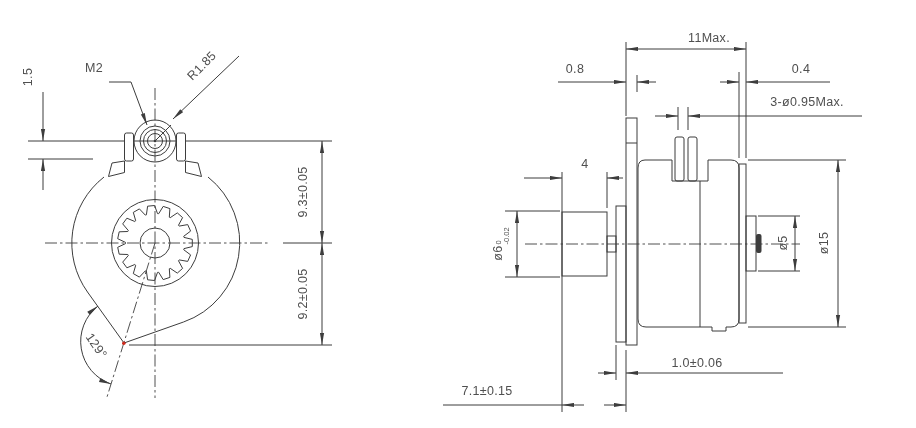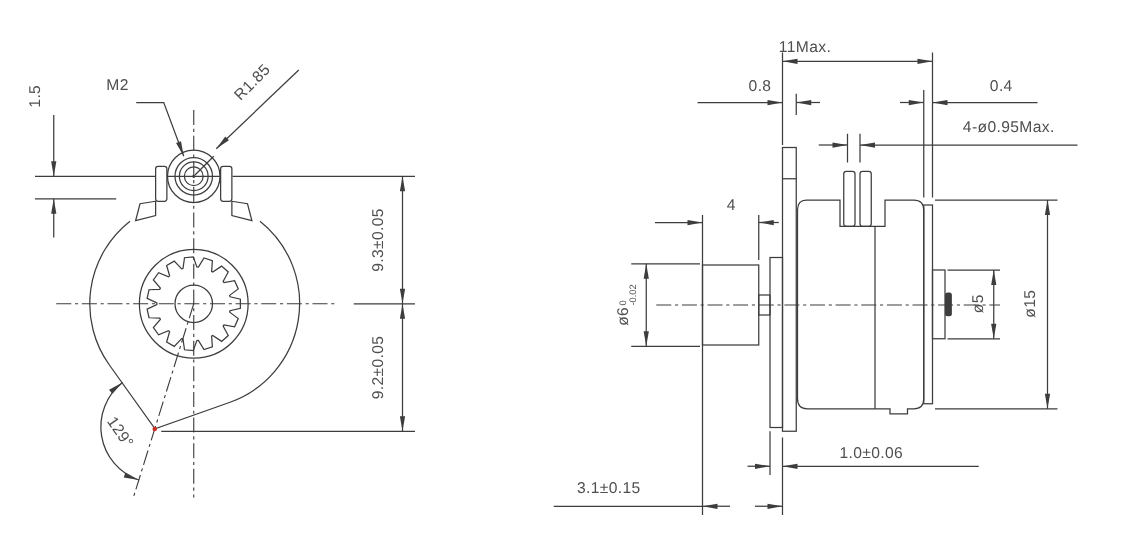--- a/index.html
+++ b/index.html
@@ -151,28 +151,28 @@
   </g>
 </svg>
 
 <span class="lbl" style="left:94px;top:68px">M2</span>
 <span class="lbl r45" style="left:202px;top:66px">R1.85</span>
 <span class="lbl r90" style="left:28px;top:77px">1.5</span>
 <span class="lbl r90" style="left:303px;top:192px">9.3±0.05</span>
 <span class="lbl r90" style="left:303px;top:294px">9.2±0.05</span>
 <span class="lbl r55" style="left:96px;top:346px">129°</span>
 
-<span class="lbl" style="left:644px;top:38px">11Max.</span>
-<span class="lbl" style="left:608px;top:69px">0.8</span>
+<span class="lbl" style="left:709px;top:38px">11Max.</span>
+<span class="lbl" style="left:575px;top:69px">0.8</span>
 <span class="lbl" style="left:801px;top:69px">0.4</span>
-<span class="lbl" style="left:807px;top:102px">4-ø0.95Max.</span>
+<span class="lbl" style="left:807px;top:102px">3-ø0.95Max.</span>
 <span class="lbl" style="left:585px;top:164px">4</span>
 <span class="lbl r90" style="left:501px;top:244px"><span>ø6</span><span class="tol">
         <i>0</i>
         <i>-0.02</i>
       </span></span>
 <span class="lbl r90" style="left:783px;top:243px">ø5</span>
 <span class="lbl r90" style="left:824px;top:243px">ø15</span>
 <span class="lbl" style="left:697px;top:363px">1.0±0.06</span>
-<span class="lbl" style="left:487px;top:391px">3.1±0.15</span>
+<span class="lbl" style="left:487px;top:391px">7.1±0.15</span>
 
 
 </div>
 
 </body></html>

